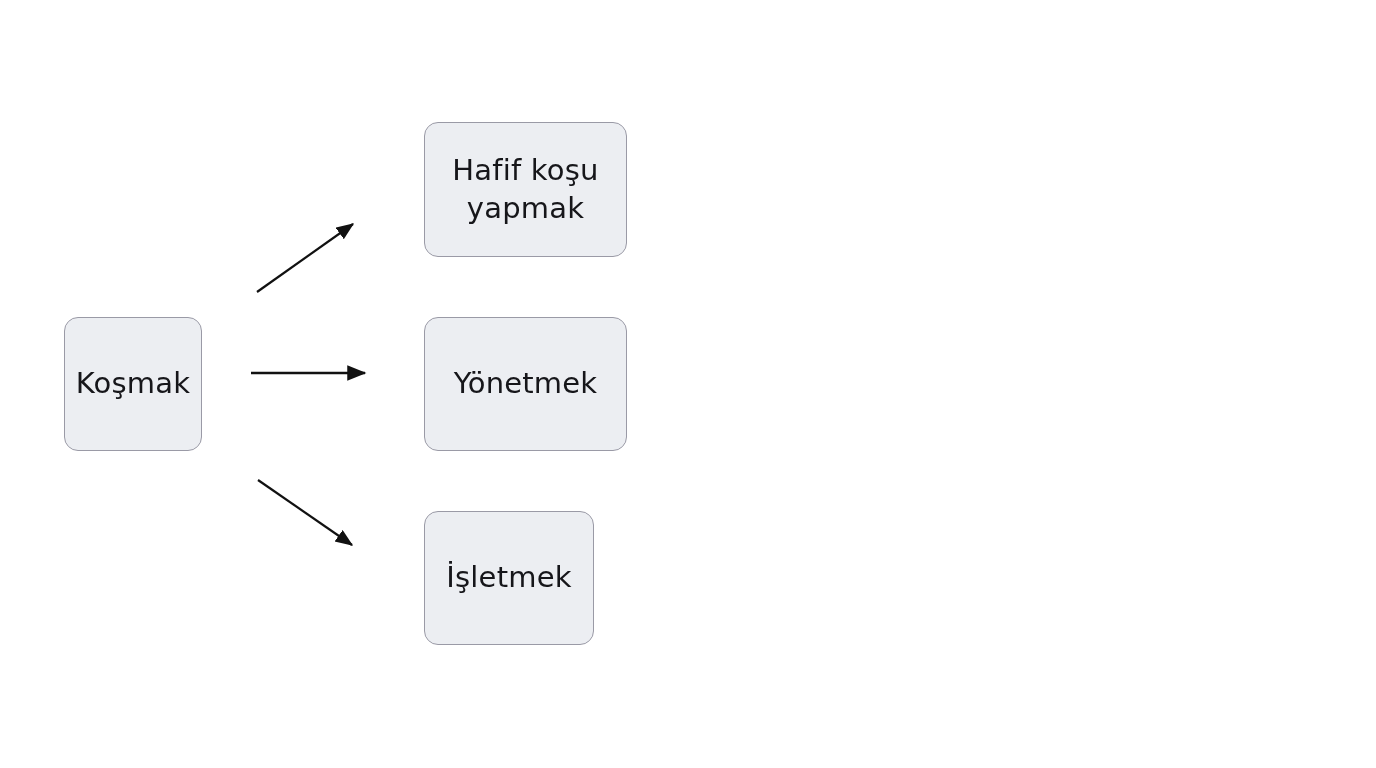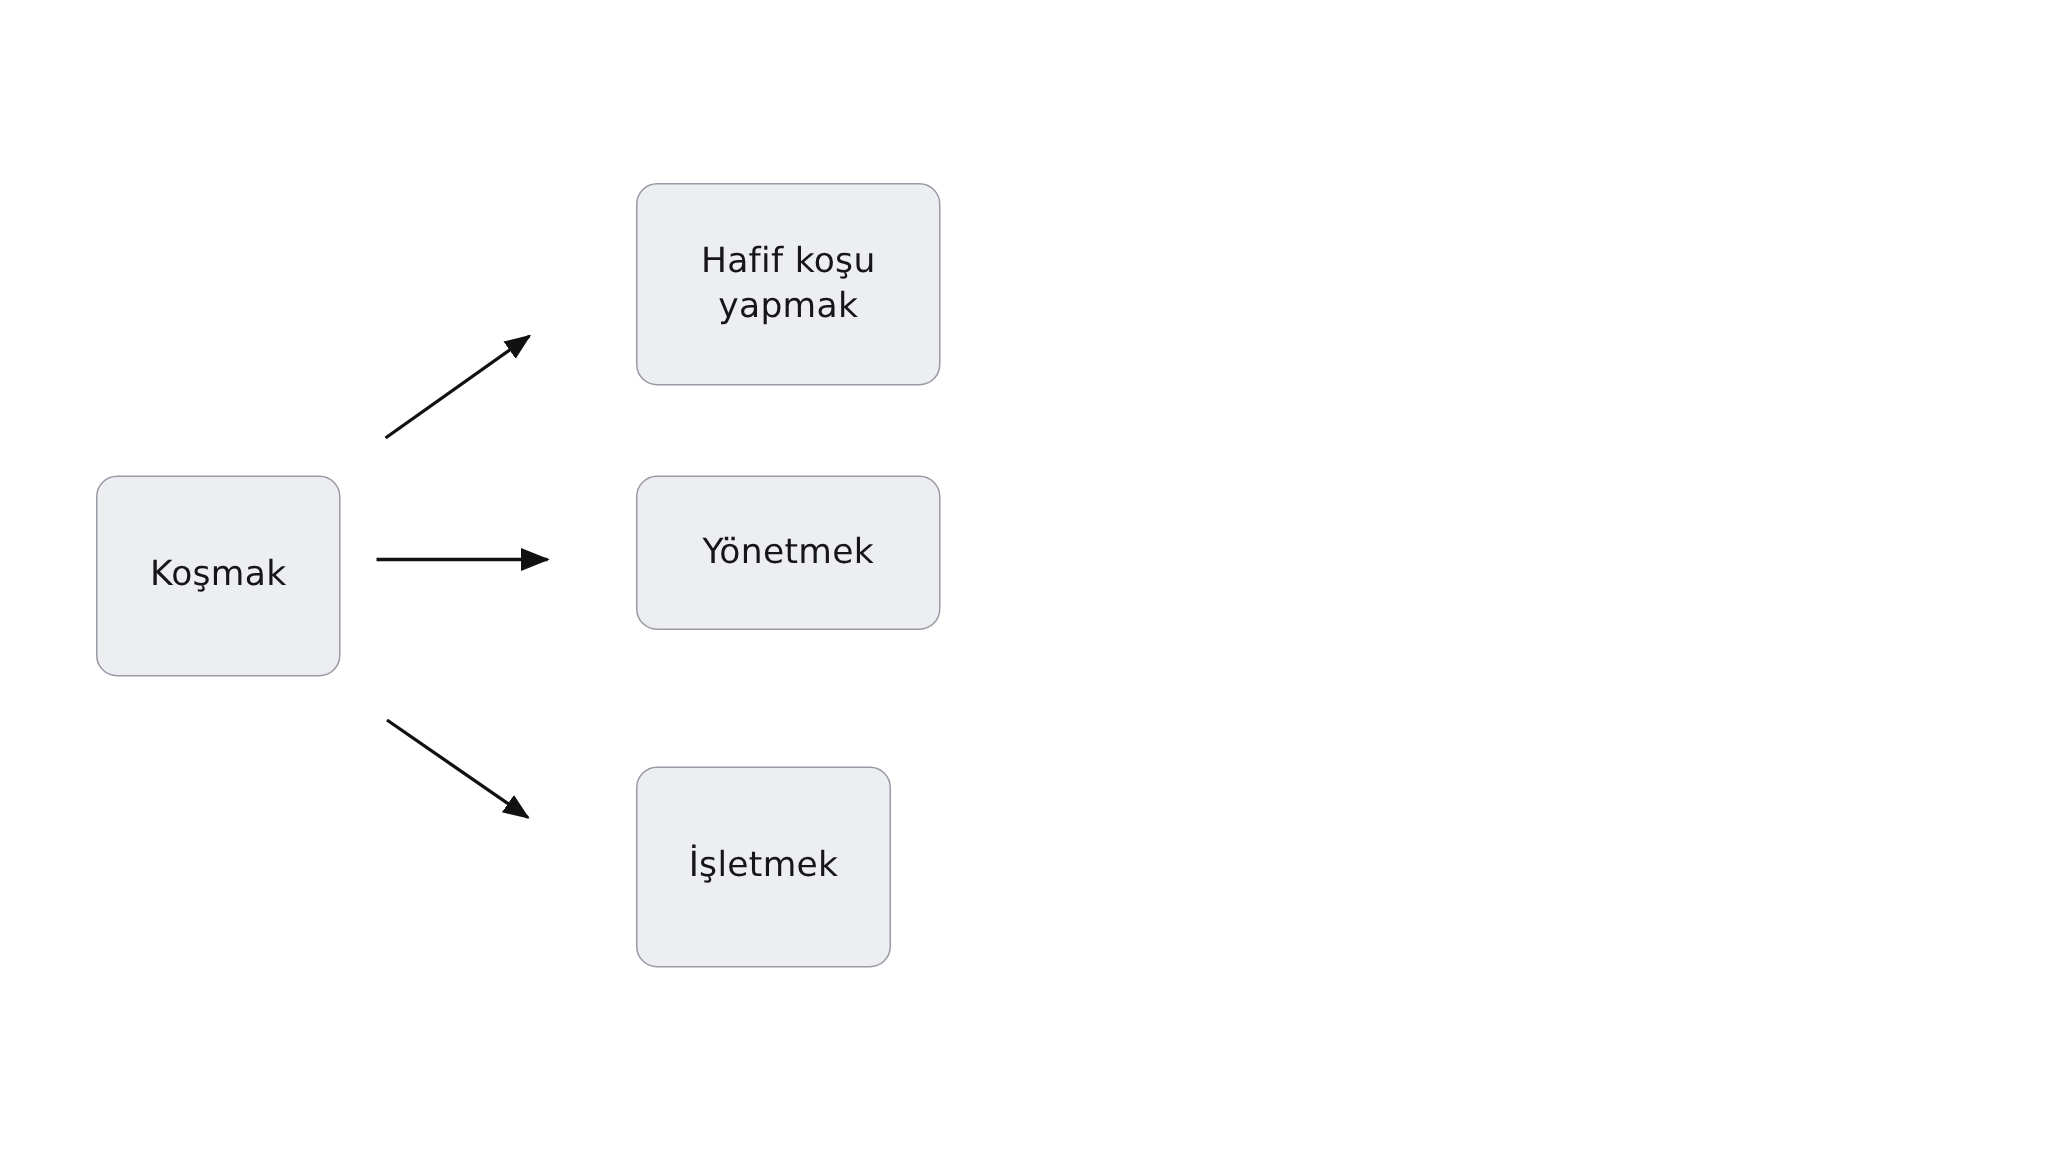--- a/index.html
+++ b/index.html
@@ -30,43 +30,43 @@
     position: absolute;
     box-sizing: border-box;
     background: #eceef2;
     border: 1.6px solid #9a9aa6;
     border-radius: 14px;
     display: flex;
     align-items: center;
     justify-content: center;
     text-align: center;
     color: #16161a;
-    font-size: 23px;
+    font-size: 29px;
     line-height: 1.28;
     letter-spacing: 0.2px;
     padding: 4px 10px;
     white-space: pre-line;
   }
   .node-source {
     left: 64px;
     top: 317px;
-    width: 163px;
+    width: 138px;
     height: 134px;
   }
   .node-t1 {
     left: 424px;
     top: 122px;
     width: 203px;
     height: 135px;
   }
   .node-t2 {
     left: 424px;
     top: 317px;
     width: 203px;
-    height: 103px;
+    height: 134px;
   }
   .node-t3 {
     left: 424px;
     top: 511px;
     width: 170px;
     height: 134px;
   }
 </style>
 </head>
 <body>

